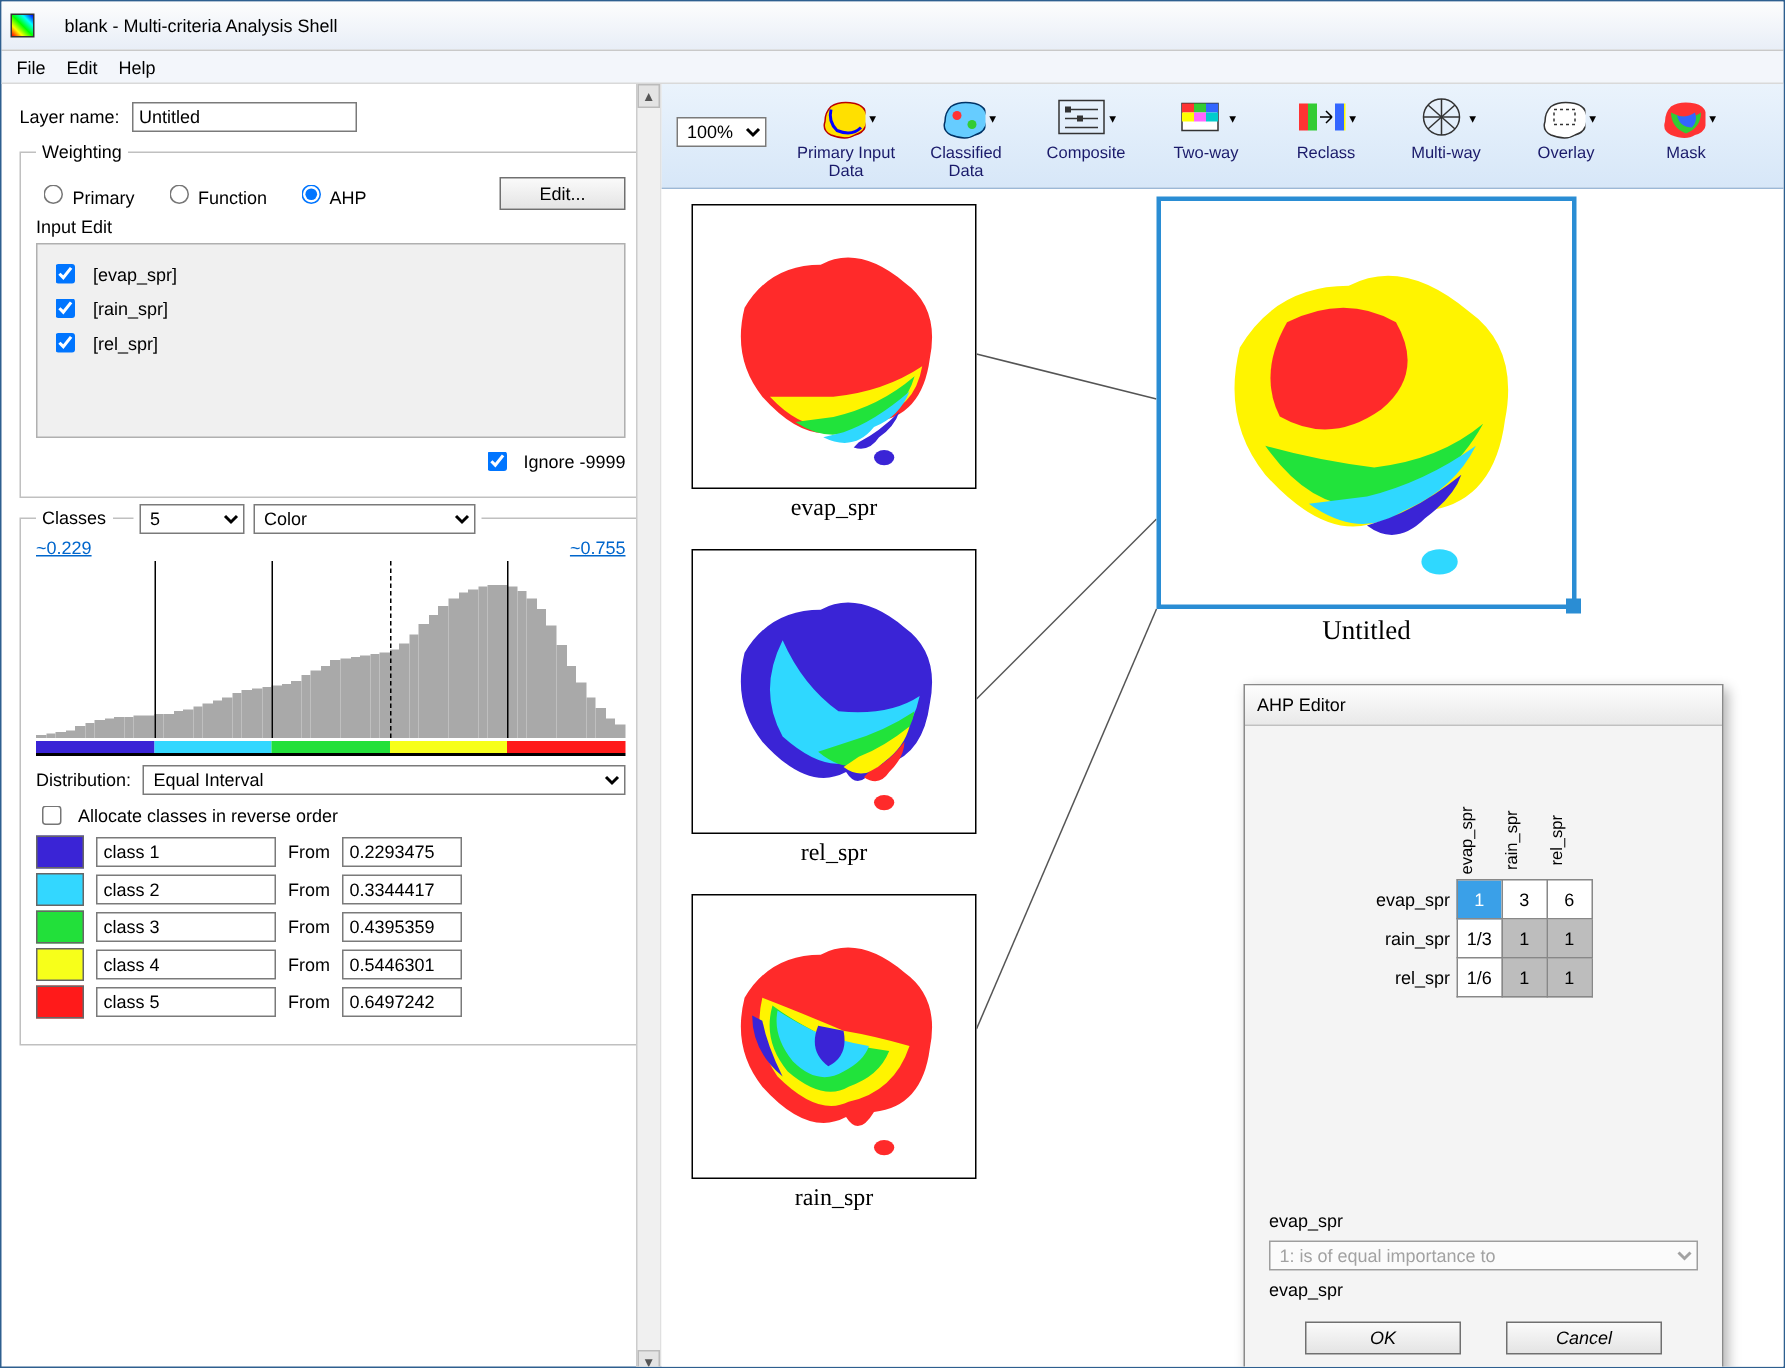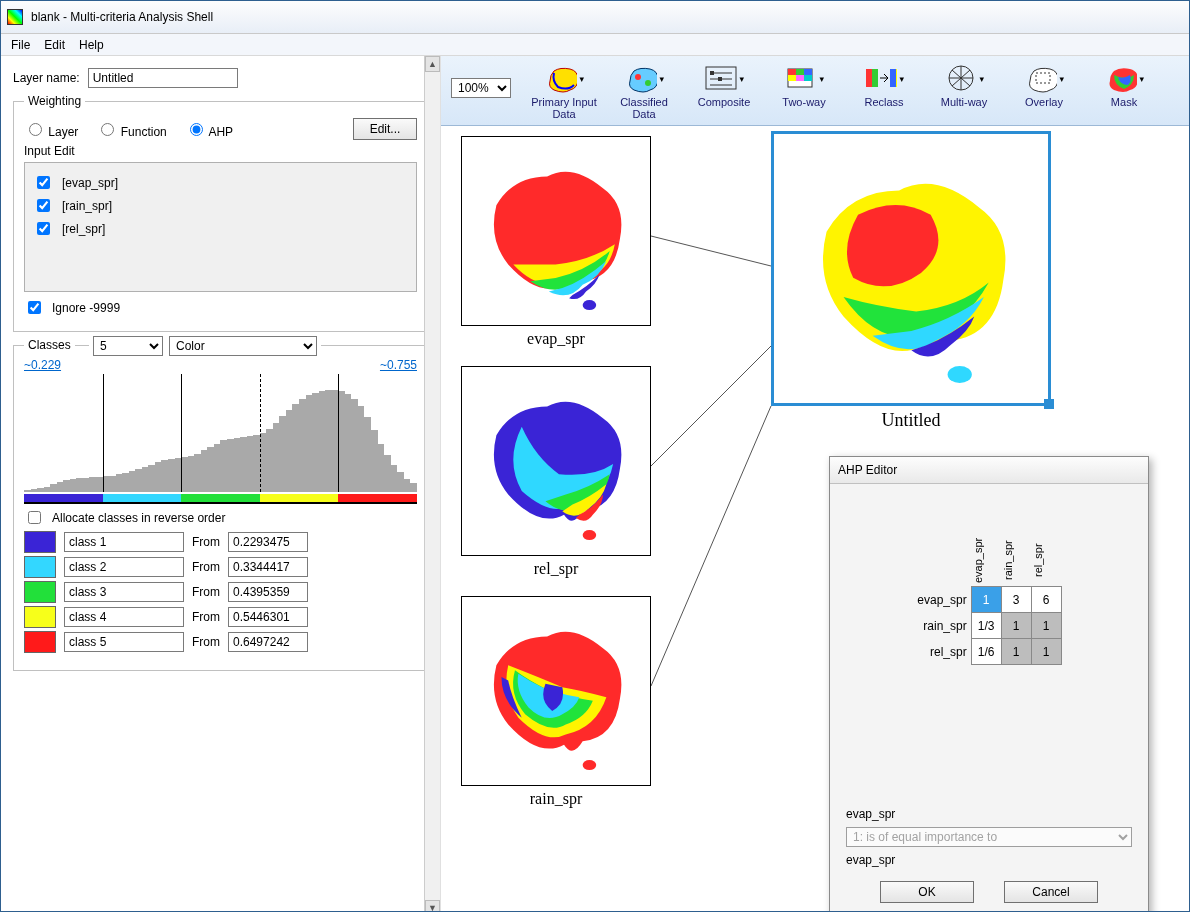--- a/index.html
+++ b/index.html
@@ -1,18 +1,18 @@
 <!DOCTYPE html>
 <html><head>
 <meta charset="utf-8">
 <style>
 * { box-sizing: border-box; font-family: "Segoe UI", Tahoma, sans-serif; font-size: 12px; }
 body { margin: 0; background: #fff; color: #000; }
 .window { width: 1190px; height: 912px; border: 1px solid #2e5f8f; background: #fff; position: relative; overflow: hidden; }
-.titlebar { height: 28px; background: linear-gradient(#fdfdfd,#e8eef7); display:flex; align-items:center; gap:8px; padding:16px 6px; border-bottom:1px solid #c9c9c9;}
+.titlebar { height: 28px; background: linear-gradient(#fdfdfd,#e8eef7); display:flex; align-items:center; gap:20px; padding:16px 6px; border-bottom:1px solid #c9c9c9;}
 .titlebar .icon { width:16px; height:16px; background: linear-gradient(45deg,#f00,#ff0,#0f0,#0ff,#00f); border:1px solid #333;}
 .menubar { height:22px; background:#f3f6fb; display:flex; gap:14px; align-items:center; padding:0 10px; border-bottom:1px solid #d9d9d9;}
 .menubar span { cursor:default; }
 .body { display:flex; height:calc(100% - 50px); }
 .left-pane { width:440px; padding:8px 12px; border-right:1px solid #e0e0e0; position:relative;}
 .right-pane { flex:1; display:flex; flex-direction:column; background:#fff;}
 .row { display:flex; align-items:center; gap:8px; margin:4px 0;}
 .field { border:1px solid #7a7a7a; height:20px; padding:1px 4px; background:#fff; font-size:12px;}
 fieldset { border:1px solid #c0c0c0; margin:6px 0; padding:6px 10px 10px 10px;}
 legend { padding:0 4px; }
@@ -49,21 +49,21 @@
 .ahp-title { background:linear-gradient(#fdfdfd,#e9e9e9); padding:6px 8px; border-bottom:1px solid #c0c0c0;}
 .ahp-body { padding:20px 16px;}
 .ahp-matrix { border-collapse:collapse; margin:30px auto 0;}
 .ahp-matrix td, .ahp-matrix th { border:1px solid #888; width:30px; height:26px; text-align:center; font-size:12px;}
 .ahp-matrix th { border:none; font-weight:normal;}
 .ahp-matrix .rh { text-align:right; padding-right:4px; border:none;}
 .vlabel { writing-mode:vertical-rl; transform:rotate(180deg); font-size:11px; height:50px;}
 .ahp-bottom { position:absolute; bottom:12px; left:16px; right:16px;}
 .ahp-select { width:100%; margin:6px 0;}
 .ahp-btns { display:flex; justify-content:center; gap:30px; margin-top:14px;}
-.ahp-btns .btn { width:94px;}
+.ahp-btns .btn { width:104px;font-style:italic;}
 .scrollbar-v { position:absolute; right:0; top:0; width:16px; height:100%; background:#f0f0f0; border-left:1px solid #ccc;}
 .scroll-arrow { height:16px; background:#e4e4e4; border:1px solid #bbb; display:flex;align-items:center;justify-content:center;font-size:9px;color:#555;}
 .dropdown-arrow::after{content:"▾"; font-size:9px; margin-left:2px;}
 </style>
 </head>
 <body>
 
 <div class="window">
 
   <div class="titlebar">
@@ -81,42 +81,42 @@
 
     <div class="left-pane">
       <div class="row">
         <span>Layer name:</span>
         <input class="field" style="width: 150px;" value="Untitled">
       </div>
 
       <fieldset>
         <legend>Weighting</legend>
         <div class="row radio-row">
-          <label><input type="radio" name="w" style=""> <span>Layer</span></label>
+          <label><input type="radio" name="w" style=""> <span>Primary</span></label>
           <label><input type="radio" name="w" style=""> <span>Function</span></label>
           <label><input type="radio" name="w" checked="" style=""> <span>AHP</span></label>
           <span style="flex:1"></span>
-          <button class="btn" style="width:64px">Edit...</button>
+          <button class="btn" style="width:84px">Edit...</button>
         </div>
         <div style="margin-top:4px">Input Edit</div>
         <div class="innerbox" style="height:130px">
           <div class="row">
               <input type="checkbox" class="chk" checked="" style="">
               <span>[evap_spr]</span>
             </div>
           <div class="row">
               <input type="checkbox" class="chk" checked="" style="">
               <span>[rain_spr]</span>
             </div>
           <div class="row">
               <input type="checkbox" class="chk" checked="" style="">
               <span>[rel_spr]</span>
             </div>
         </div>
-        <div class="row" style="margin-top:6px">
+        <div class="row" style="justify-content:flex-end;margin-top:6px">
           <input type="checkbox" checked="" style="">
           <span>Ignore -9999</span>
         </div>
       </fieldset>
 
 
       <div style="position:relative">
       <fieldset style="padding-bottom:14px">
         <legend>
           <span>Classes</span>
@@ -200,20 +200,24 @@
           <div class="hist-breaks" style="left:80%"></div>
           <div class="colorbar" style="position:absolute;bottom:0;left:0;right:0;" id="colorbar">
                 <div style="background: rgb(58, 36, 214);"></div>
                 <div style="background: rgb(51, 215, 255);"></div>
                 <div style="background: rgb(34, 224, 58);"></div>
                 <div style="background: rgb(247, 255, 26);"></div>
                 <div style="background: rgb(255, 26, 26);"></div>
               </div>
         </div>
 
+        <div class="row" style="margin-top:6px">
+          <span>Distribution:</span>
+          <select class="select" style="flex:1"><option>Equal Interval</option></select>
+        </div>
         <div class="row">
           <input type="checkbox" style="">
           <span>Allocate classes in reverse order</span>
         </div>
 
         <div id="class-rows">
               <div class="class-row">
                 <div class="swatch" style="background:#3a24d6"></div>
   <input class="field class-name" value="class 1" style="">
   <span>From</span>

